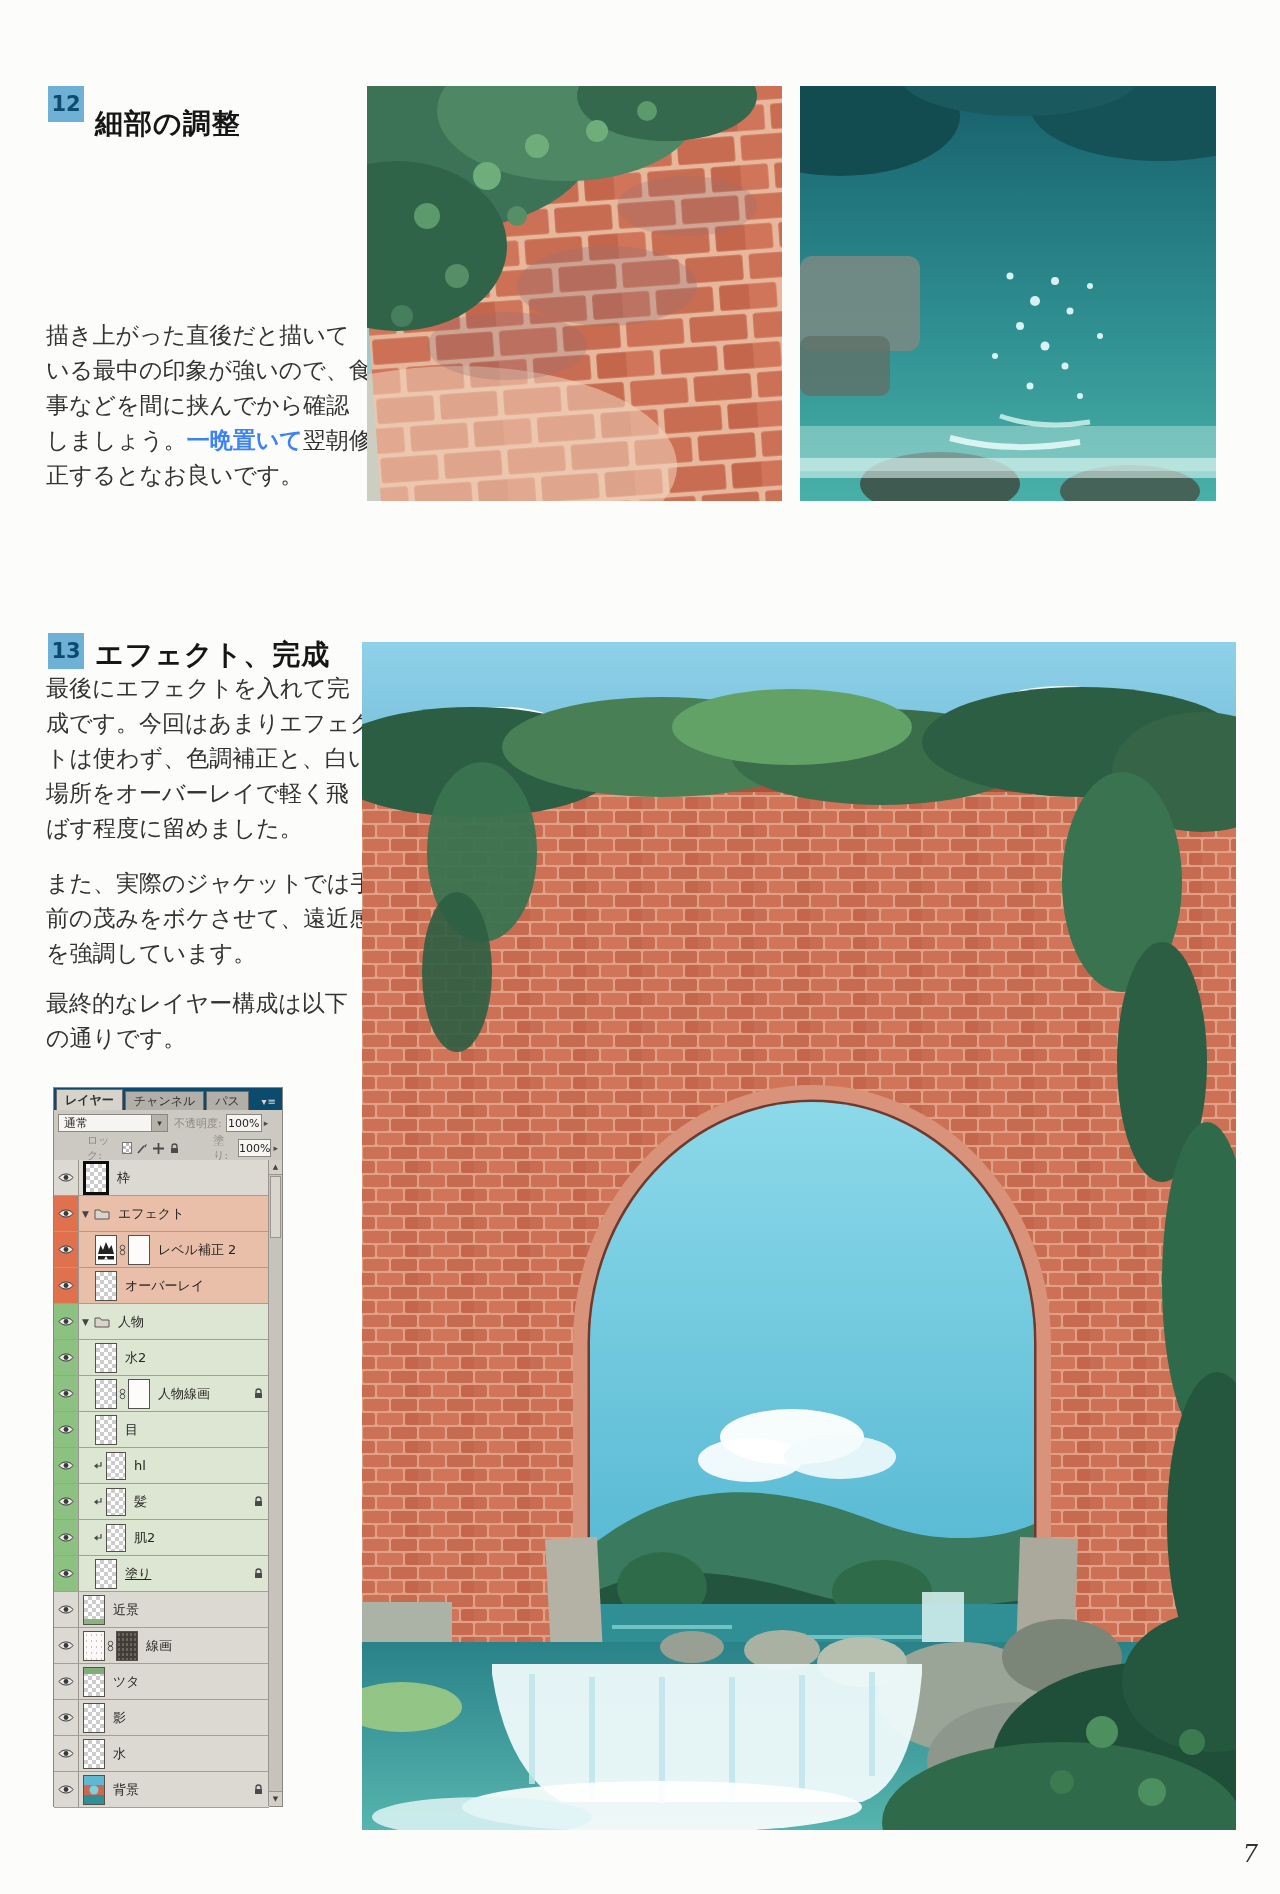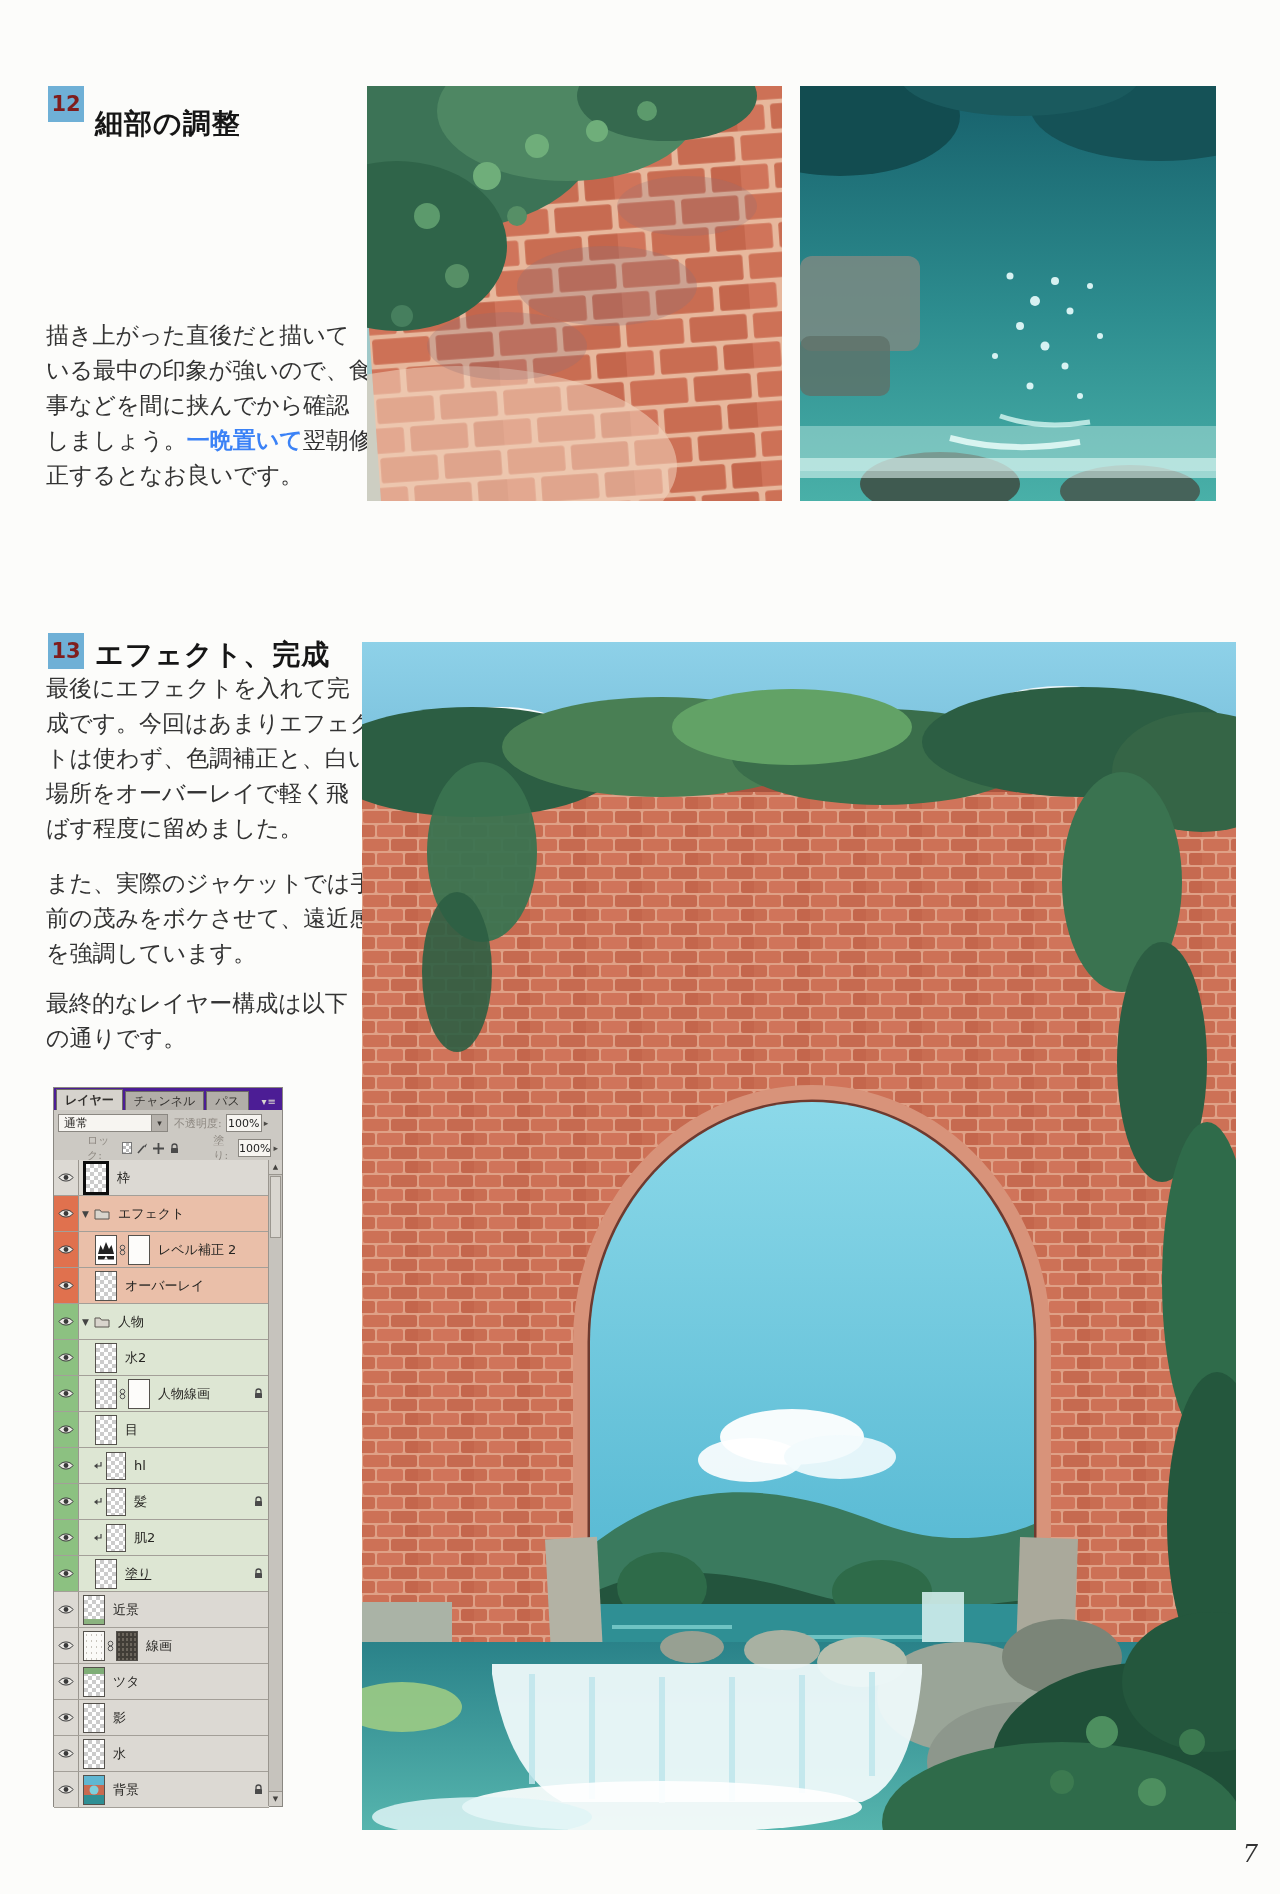--- a/index.html
+++ b/index.html
@@ -1,34 +1,34 @@
 <!DOCTYPE html>
 <html><head>
 <meta charset="utf-8">
 <style>
   html,body{margin:0;padding:0;background:#e8e8e6;}
   .page{position:relative;width:1280px;height:1894px;background:#fcfcfa;margin:0 auto;
         font-family:"DejaVu Sans","Liberation Sans",sans-serif;overflow:hidden;}
   
-  .badge{position:absolute;width:36px;height:36px;background:#6fb0d6;color:#7f1d1d;
+  .badge{position:absolute;width:36px;height:36px;background:#6fb0d6;color:#0c4a6e;
          font-size:21px;font-weight:bold;display:flex;align-items:center;justify-content:center;}
   .h2{position:absolute;font-size:28px;font-weight:bold;color:#161616;letter-spacing:1px;}
   .body{position:absolute;width:346px;font-size:23px;line-height:35px;color:#333;
         white-space:pre-line;margin:0;}
   .b{font-weight:bold;color:#3b82f6;}
   .pagenum{position:absolute;right:22px;top:1840px;font-family:"DejaVu Serif","Liberation Serif",serif;
            font-style:italic;font-size:24px;color:#333;}
   
   .art{position:absolute;overflow:hidden;background:#9fc8c8;}
   .art svg{display:block;}
   
   .panel{position:absolute;left:53px;top:1087px;width:230px;height:720px;
          background:#ccc9c3;border:1px solid #8a8781;box-sizing:border-box;
          font-size:12px;color:#2e2c29;}
-  .ptabs{height:22px;background:#4c1d95;display:flex;align-items:flex-end;}
+  .ptabs{height:22px;background:#0c4a6e;display:flex;align-items:flex-end;}
   .ptab{height:18px;line-height:18px;padding:0 8px;background:#b2aea8;border:1px solid #6d6a65;
         border-bottom:none;font-size:12px;color:#33312e;margin-left:2px;}
   .ptab.active{background:#d6d3cd;height:20px;line-height:20px;font-weight:bold;}
   .pmenu{margin-left:auto;color:#d8d5cf;font-size:10px;padding:0 5px 3px 0;letter-spacing:1px;}
   .prow{height:26px;display:flex;align-items:center;padding:0 4px;box-sizing:border-box;}
   .prow2{height:24px;padding-left:27px;}
   .blend{width:110px;height:18px;background:#f7f5f1;border:1px solid #8a8781;display:flex;
          align-items:center;padding-left:5px;box-sizing:border-box;font-size:12px;}
   .blend .dd{margin-left:auto;width:15px;height:16px;background:#b5b1ab;color:#3c3a37;
              display:flex;align-items:center;justify-content:center;font-size:9px;border-left:1px solid #8a8781;}

